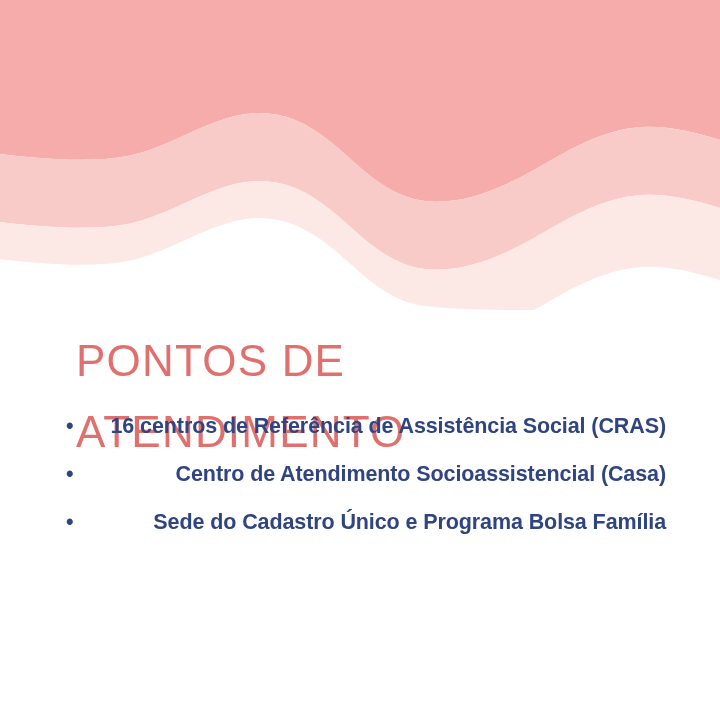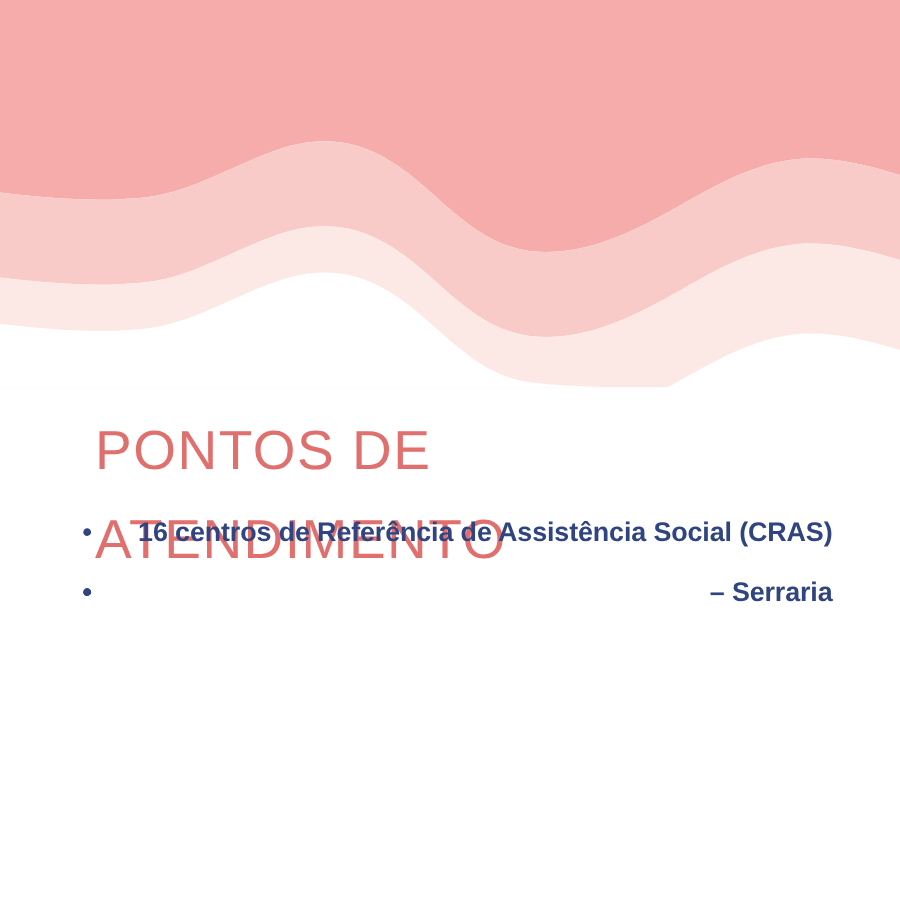--- a/index.html
+++ b/index.html
@@ -164,26 +164,27 @@
       <li class="bullet-item">
         <span class="bullet-marker">•</span>
         <span class="bullet-body">
           <span class="bullet-main">16 centros de Referência de Assistência Social (CRAS)</span>
         </span>
       </li>
 
       <li class="bullet-item">
         <span class="bullet-marker">•</span>
         <span class="bullet-body">
+          <span class="bullet-main">Centro de Atendimento Socioassistencial (Casa)</span>
         </span>
       </li>
 
       <li class="bullet-item">
         <span class="bullet-marker">•</span>
         <span class="bullet-body">
-          <span class="bullet-sub">– Serraria</span>
+          <span class="bullet-main">Sede do Cadastro Único e Programa Bolsa Família</span>
         </span>
       </li>
 
     </ul>
 
   </div>
 </div>
 
 </body></html>

